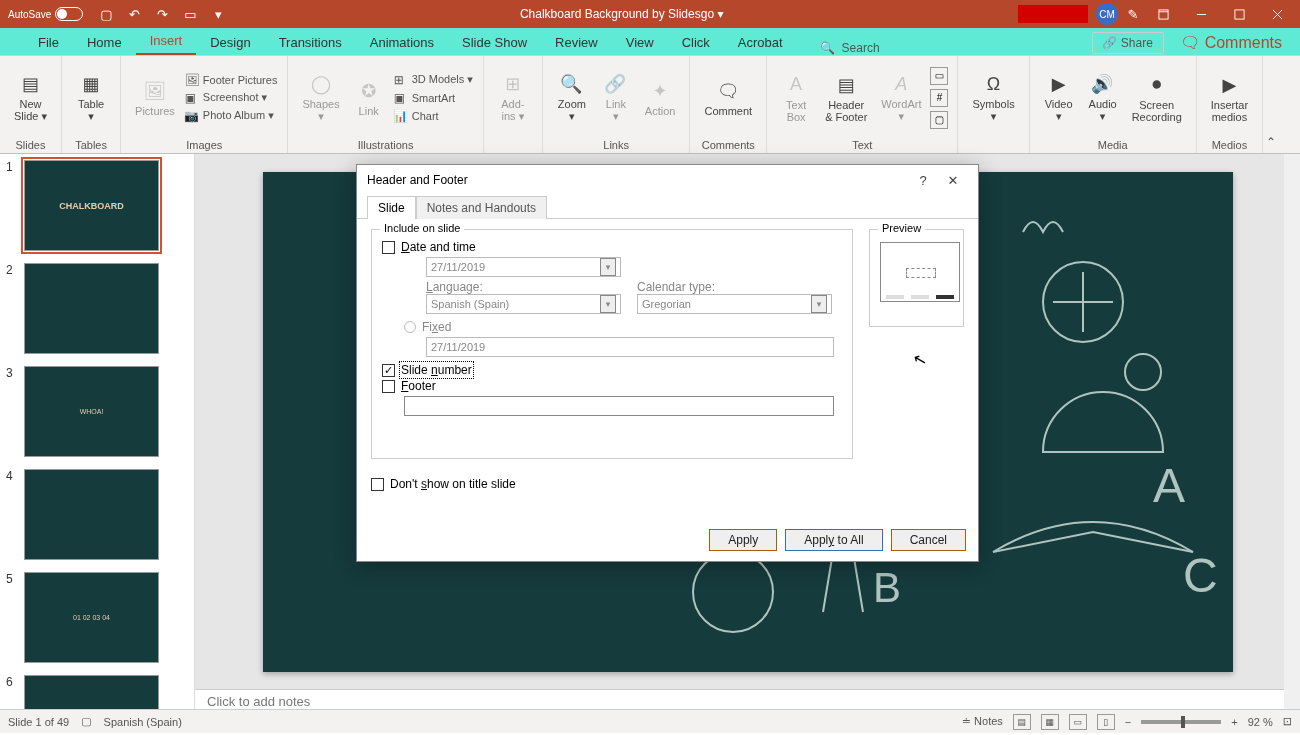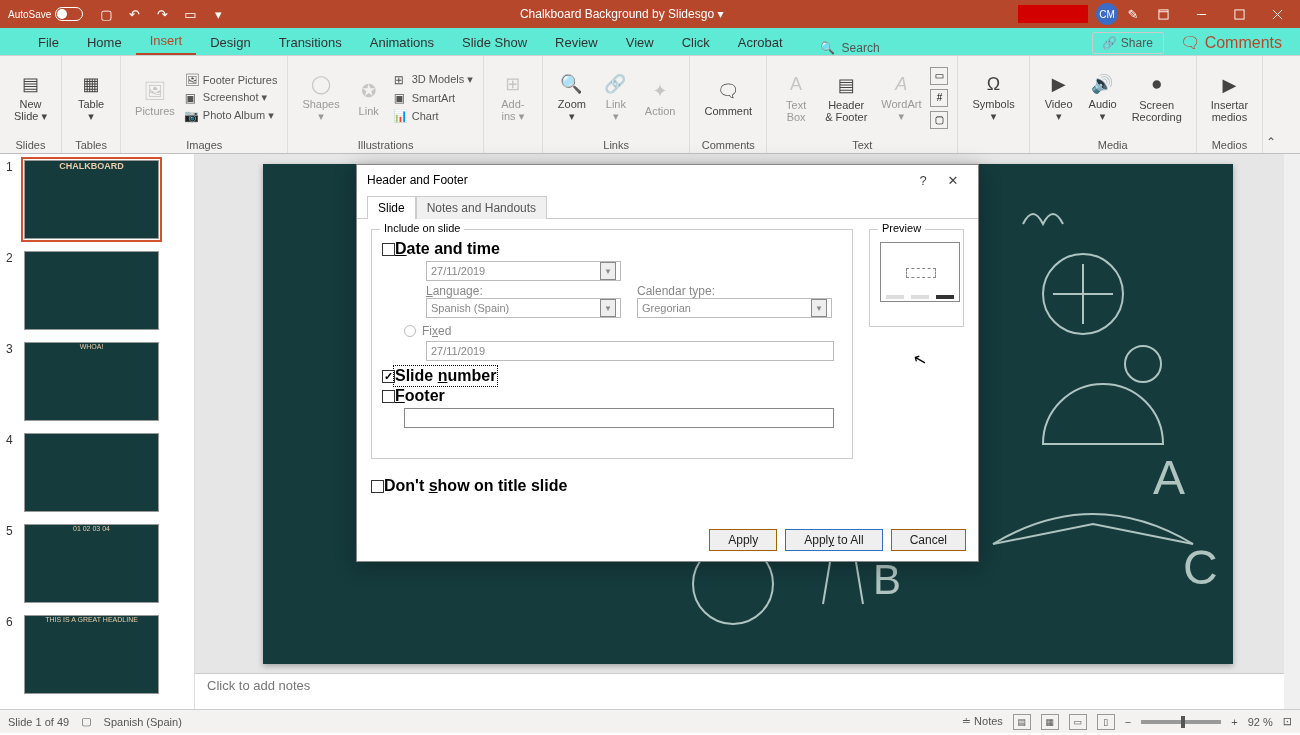--- a/index.html
+++ b/index.html
@@ -42,31 +42,31 @@
 .vitem .icon { width: 14px; height: 14px; font-size: 12px; }
 .rcol { display: flex; flex-direction: column; gap: 2px; }
 .small-icon { width: 18px; height: 18px; border: 1px solid #999; margin: 1px; font-size: 10px; display:flex;align-items:center;justify-content:center;}
 .ribbon-collapse { width: 16px; display: flex; align-items: flex-end; justify-content: center; color: #555; font-size: 12px; padding-bottom: 4px; }
 
 
 .main { display: flex; height: 555px; }
 .thumbs { width: 195px; background: #fff; overflow-y: auto; border-right: 1px solid #ddd; padding: 6px 6px; }
 .thumb-row { display: flex; gap: 4px; margin-bottom: 12px; }
 .thumb-num { font-size: 12px; color: #333; width: 14px; }
-.thumb { width: 135px; height: 79px; background: #153b3d; border: 1px solid #999; position: relative; display:flex;align-items:center;color:#e8cda8;font-size:7px;text-align:center;flex-direction:column;}
+.thumb { width: 135px; height: 91px; background: #153b3d; border: 1px solid #999; position: relative; display:flex;align-items:center;justify-content:center;color:#e8cda8;font-size:7px;text-align:center;flex-direction:column;}
 .thumb.selected { outline: 2px solid #d35230; outline-offset: 1px; }
 .thumbs::-webkit-scrollbar { width: 16px; }
 .thumbs::-webkit-scrollbar-track { background: #f0f0f0; }
 .thumbs::-webkit-scrollbar-thumb { background: #c0c0c0; }
 
 .editor { flex: 1; background: #e6e6e6; position: relative; display: flex; flex-direction:column; }
 .slide-area { flex:1; display:flex; align-items:center; justify-content:center; position:relative; }
 .slide { width: 970px; height: 500px; background: #153b3d; position: relative; box-shadow: 0 2px 6px rgba(0,0,0,.3); }
 .slide-doodles { position: absolute; inset: 0; opacity: .8; }
-.notes-bar { height: 36px; background: #fff; border-top: 1px solid #ccc; padding: 4px 12px; color: #777; font-size: 13px; }
+.notes-bar { height: 20px; background: #fff; border-top: 1px solid #ccc; padding: 4px 12px; color: #777; font-size: 13px; }
 .editor-scroll { width: 16px; background: #f0f0f0; position: absolute; right: 0; top: 0; bottom: 0; }
 
 
 .statusbar { height: 24px; background: #f3f2f1; border-top: 1px solid #ccc; display: flex; align-items: center; font-size: 11px; color: #555; padding: 0 8px; gap: 12px; }
 .statusbar .right { margin-left: auto; display: flex; align-items: center; gap: 10px; }
 .view-btn { width: 18px; height: 16px; border: 1px solid #999; font-size:9px;display:flex;align-items:center;justify-content:center;}
 .zoom-slider { width: 80px; height: 4px; background: #999; position: relative; }
 .zoom-slider::after { content: ''; position: absolute; left: 50%; top: -4px; width: 4px; height: 12px; background: #555; }
 
 
@@ -75,21 +75,21 @@
 .dialog-title .spacer { flex: 1; }
 .dialog-title .btn { width: 30px; text-align: center; font-size: 13px; color: #444; cursor: pointer; }
 .dialog-tabs { display: flex; padding-left: 10px; border-bottom: 1px solid #ccc; }
 .dialog-tab { padding: 4px 10px; font-size: 12px; border: 1px solid #ccc; border-bottom: none; background: #fff; position: relative; top: 1px; }
 .dialog-tab.inactive { background: #f0f0f0; color: #555; }
 .dialog-body { padding: 10px 14px; display: flex; gap: 16px; }
 .fieldset { border: 1px solid #ccc; padding: 8px 10px 10px 10px; position: relative; }
 .fieldset .legend { position: absolute; top: -8px; left: 8px; background: #fff; padding: 0 4px; font-size: 11px; }
 .include-group { width: 522px; height: 230px; }
 .preview-group { width: 95px; height: 98px; }
-.chk-row { display: flex; align-items: center; margin: 2px 0; font-size: 16px; font-weight: bold; }
+.chk-row { display: flex; align-items: center; gap: 6px; margin: 2px 0; font-size: 12px; }
 .checkbox { width: 13px; height: 13px; border: 1px solid #333; display: flex; align-items: center; justify-content: center; font-size: 10px; }
 .checkbox.checked::after { content: '✓'; color: #000; font-size:11px; line-height:1; }
 .radio { width: 12px; height: 12px; border: 1px solid #888; border-radius: 50%; display: flex; align-items: center; justify-content: center; }
 .radio.disabled { border-color: #bbb; }
 .sub { margin-left: 22px; font-size: 12px; color: #333; }
 .sub.disabled { color: #888; }
 .select { border: 1px solid #888; height: 20px; display: flex; align-items: center; padding: 0 4px; font-size: 11px; background: #fff; }
 .select .arrow { margin-left: auto; border: 1px solid #888; width: 16px; height: 18px; display: flex; align-items: center; justify-content: center; font-size: 9px; background: #eee; }
 .select.disabled { color: #888; border-color: #bbb; }
 .textfield { border: 1px solid #888; height: 20px; padding: 0 4px; font-size: 11px; background: #fff; display:flex; align-items:center;}

